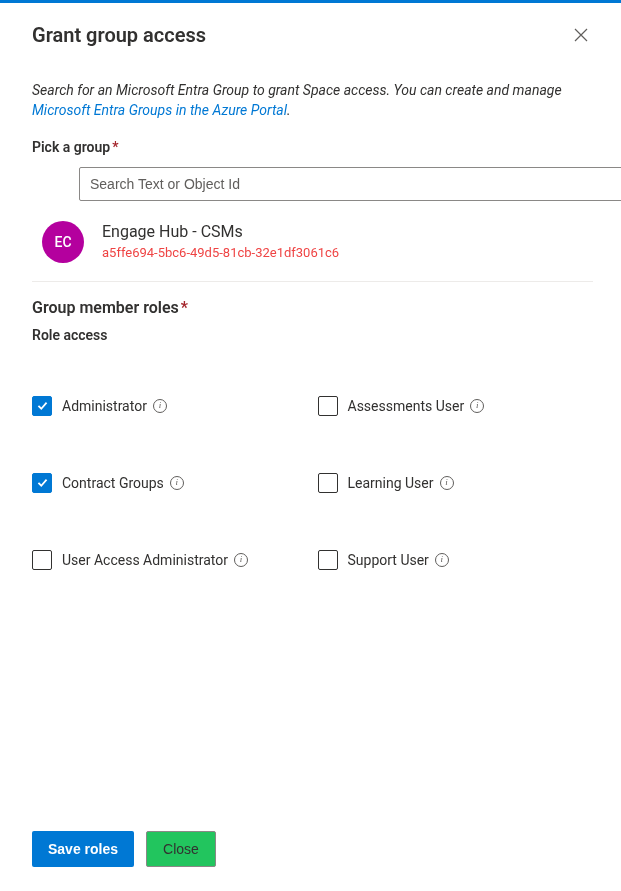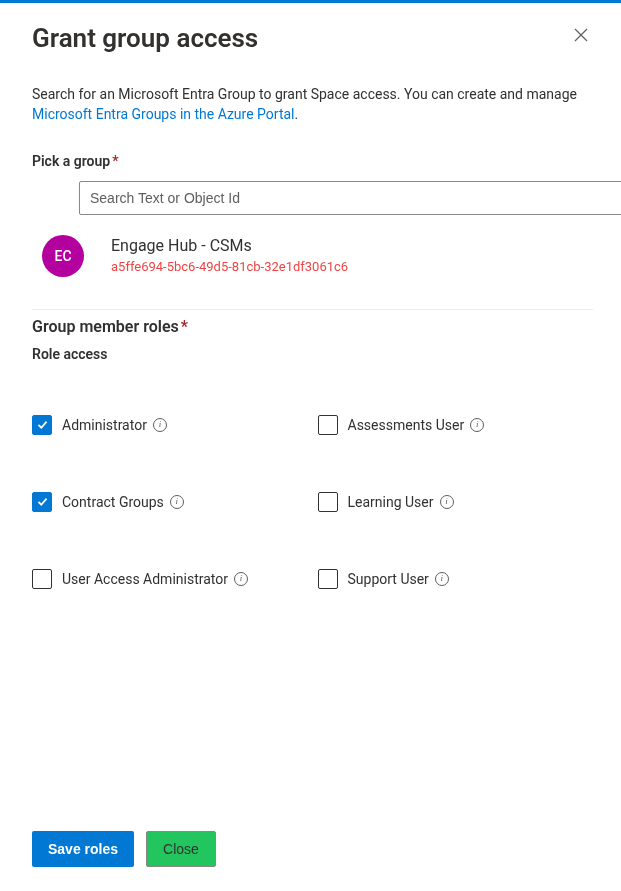--- a/index.html
+++ b/index.html
@@ -20,33 +20,34 @@
     height:100%;
     padding:20px 28px 24px 32px;
   }
   .header {
     display:flex;
     justify-content:space-between;
     align-items:flex-start;
     margin-bottom:30px;
   }
   .title {
-    font-size:26px;
+    font-size:20px;
     font-weight:600;
     line-height:1.2;
   }
   .close-btn {
     background:none;border:none;cursor:pointer;
     padding:4px;color:#605e5c;
   }
   .close-btn svg { width:16px;height:16px;stroke:#605e5c;stroke-width:1.2; }
   .intro {
     font-size:14px;
     line-height:1.45;
-    margin-bottom:28px;
+    margin-bottom:18px;
+    font-style:italic;
   }
   .intro a { color:#0078d4; text-decoration:none; }
   .section-label {
     font-size:14px;
     font-weight:600;
     margin-bottom:12px;
   }
   .required { color:#a4262c; margin-left:2px; }
   .search-input {
     width:100%;
@@ -55,24 +56,24 @@
     font-size:14px;
     border:1px solid #8a8886;
     border-radius:2px;
     margin-bottom:14px;
     margin-left:47px;
   }
   .search-input::placeholder { color:#605e5c; }
   .group-row {
     display:flex;
     align-items:center;
-    gap:27px;
-    padding:6px 0 32px 10px;
+    gap:18px;
+    padding:6px 0 18px 10px;
     border-bottom:1px solid #edebe9;
-    margin-bottom:7px;
+    margin-bottom:16px;
   }
   .avatar {
     width:42px;height:42px;border-radius:50%;
     background:#b4009e;color:#fff;
     display:flex;align-items:center;justify-content:center;
     font-size:14px;font-weight:500;
     flex-shrink:0;
   }
   .group-info { display:flex;flex-direction:column;line-height:1.4; }
   .group-name { font-size:16px; }

